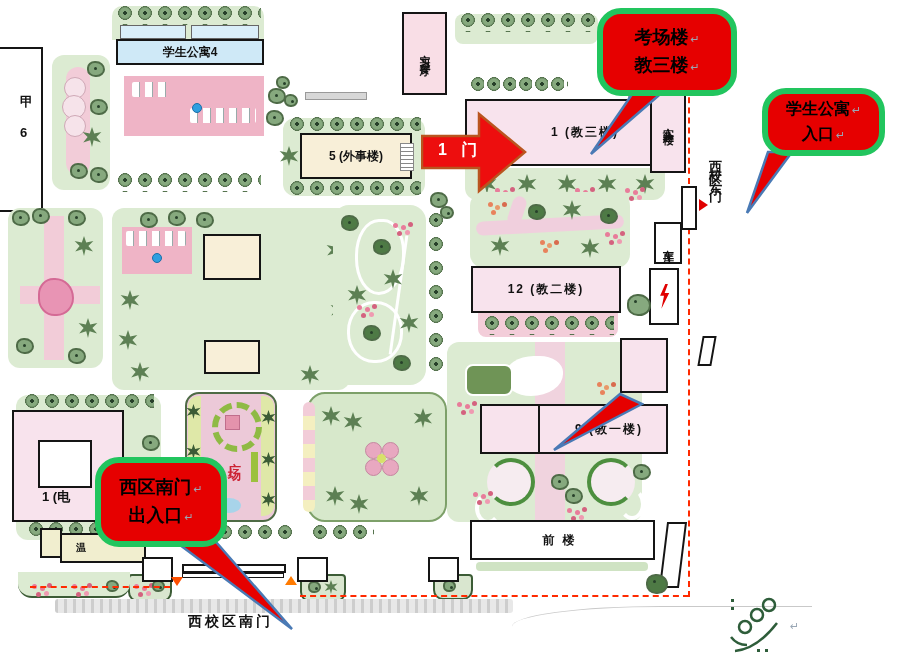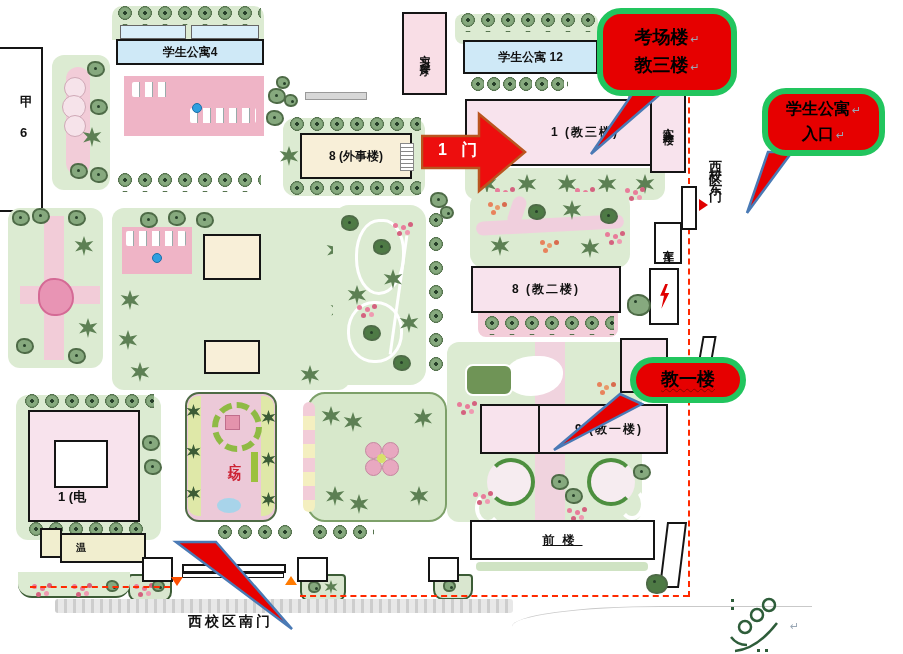--- a/index.html
+++ b/index.html
@@ -92,23 +92,20 @@
 
   <div class="stepgray" style="left:305px;top:92px;width:60px;height:6px;"></div>
   <div class="tree" style="left:276px;top:76px;width:14px;height:13px;"></div>
   <div class="tree" style="left:284px;top:94px;width:14px;height:13px;"></div>
   <div class="bldg pink2" style="left:402px;top:12px;width:45px;height:83px;">
     <span class="v" style="font-size:11px;letter-spacing:4px;">实习餐厅</span>
   </div>
 
   <div class="garden" style="left:455px;top:14px;width:143px;height:30px;border-radius:8px;"></div>
   <div class="trees" style="left:458px;top:12px;width:138px;height:20px;"></div>
-  <div class="bldg blue" style="left:463px;top:40px;width:135px;height:34px;">
-    <span class="blab">学生公寓 12</span>
-  </div>
   <div class="trees" style="left:468px;top:76px;width:100px;height:16px;background-size:16px 15px;"></div>
   <div class="stepgray" style="left:628px;top:92px;width:42px;height:7px;"></div>
   <div class="bldg pink" style="left:465px;top:99px;width:200px;height:67px;">
     <span class="blab" style="margin-left:40px;letter-spacing:2px;">1 (教三楼)</span>
   </div>
   <div class="garden" style="left:465px;top:168px;width:200px;height:32px;border-radius:0 0 12px 12px;">
     <div class="tstar" style="left:12px;top:6px;"></div>
     <div class="tstar" style="left:52px;top:6px;"></div>
     <div class="tstar" style="left:92px;top:6px;"></div>
     <div class="tstar" style="left:132px;top:6px;"></div>
@@ -117,21 +114,21 @@
     <div class="flowers" style="left:110px;top:20px;"></div>
     <div class="flowers" style="left:160px;top:20px;"></div>
   </div>
 
   <div class="garden" style="left:283px;top:118px;width:142px;height:78px;border-radius:12px;">
     <div class="trees" style="left:4px;top:-2px;width:134px;height:18px;"></div>
     <div class="trees" style="left:4px;top:62px;width:134px;height:18px;"></div>
     <div class="tstar" style="left:-4px;top:28px;"></div>
   </div>
   <div class="bldg cream" style="left:300px;top:133px;width:112px;height:46px;">
-    <span class="blab">8 (外事楼)</span>
+    <span class="blab">5 (外事楼)</span>
   </div>
   <div class="abs" style="left:400px;top:143px;width:12px;height:26px;background:repeating-linear-gradient(180deg,#fff 0 3px,#888 3px 4px);border:1px solid #888;"></div>
   <div class="tree" style="left:430px;top:192px;"></div>
   <div class="tree" style="left:440px;top:206px;width:14px;height:13px;"></div>
 
   <div class="bldg pink" style="left:650px;top:88px;width:36px;height:85px;">
     <span class="v" style="font-size:11px;letter-spacing:3px;">实验楼)</span>
   </div>
   <div class="dashv" style="left:688px;top:57px;height:540px;"></div>
   <div class="abs white" style="left:681px;top:186px;width:12px;height:40px;border:2px solid #151515;"></div>
@@ -152,21 +149,21 @@
     <div class="tree" style="left:58px;top:12px;background:#4e7a45;"></div>
     <div class="tree" style="left:130px;top:16px;background:#4e7a45;"></div>
     <div class="tstar" style="left:92px;top:8px;"></div>
     <div class="tstar" style="left:20px;top:44px;"></div>
     <div class="tstar" style="left:110px;top:46px;"></div>
     <div class="oflowers" style="left:18px;top:10px;"></div>
     <div class="oflowers" style="left:70px;top:48px;"></div>
     <div class="flowers" style="left:135px;top:40px;"></div>
   </div>
   <div class="bldg pink" style="left:471px;top:266px;width:150px;height:47px;">
-    <span class="blab" style="letter-spacing:2px;">8 (教二楼)</span>
+    <span class="blab" style="letter-spacing:2px;">12 (教二楼)</span>
   </div>
   <div class="abs" style="left:478px;top:313px;width:140px;height:24px;background:#f3cdd9;border-radius:0 0 8px 8px;">
     <div class="trees" style="left:4px;top:2px;width:132px;height:20px;"></div>
   </div>
   <div class="tree" style="left:627px;top:294px;width:24px;height:22px;"></div>
 
   <div class="garden" style="left:112px;top:208px;width:238px;height:182px;border-radius:12px;"></div>
   <div class="pinkpad" style="left:122px;top:227px;width:70px;height:47px;">
     <div class="cars" style="left:4px;top:4px;width:60px;"></div>
     <div class="dotblue" style="left:30px;top:26px;"></div>
@@ -228,21 +225,21 @@
     <div class="tstar" style="left:100px;top:92px;"></div>
     <div class="abs" style="left:-6px;top:8px;width:12px;height:110px;background:repeating-linear-gradient(180deg,#f2ccd8 0 14px,#f4efc0 14px 28px);border-radius:6px;"></div>
   </div>
 
   <div class="garden" style="left:16px;top:395px;width:145px;height:145px;border-radius:12px;">
     <div class="trees" style="left:6px;top:-2px;width:132px;height:18px;"></div>
     <div class="trees" style="left:10px;top:126px;width:120px;height:18px;"></div>
     <div class="tree" style="left:126px;top:40px;"></div>
     <div class="tree" style="left:128px;top:64px;"></div>
   </div>
-  <div class="bldg pink" style="left:28px;top:410px;width:112px;height:112px;align-items:flex-end;justify-content:flex-start;">
+  <div class="bldg pink" style="left:12px;top:410px;width:112px;height:112px;align-items:flex-end;justify-content:flex-start;">
     <div class="abs white" style="left:24px;top:28px;width:50px;height:44px;border:2px solid #151515;"></div>
     <span class="blab" style="margin:0 0 14px 28px;font-size:13px;">1 (电</span>
   </div>
   <div class="abs" style="left:40px;top:528px;width:18px;height:26px;background:#f1eecf;border:2px solid #151515;"></div>
   <div class="abs" style="left:60px;top:533px;width:82px;height:26px;background:#f1eecf;border:2px solid #151515;display:flex;align-items:center;">
     <span style="font-size:10px;font-weight:bold;margin-left:14px;">温</span>
   </div>
 
   <div class="abs" style="left:185px;top:392px;width:92px;height:130px;background:#ecc9d8;border:2.5px solid #4e6b45;border-radius:14px;box-sizing:border-box;">
     <div class="abs" style="left:1px;top:2px;width:13px;height:120px;background:#dfe8a8;border-radius:10px 0 0 10px;">
@@ -283,21 +280,21 @@
     <div class="oflowers" style="left:150px;top:40px;"></div>
   </div>
   <div class="bldg pink" style="left:620px;top:338px;width:48px;height:55px;"></div>
   <div class="bldg white" style="left:700px;top:336px;width:14px;height:30px;transform:skewX(-10deg);"></div>
   <div class="bldg pink" style="left:480px;top:404px;width:188px;height:50px;border-width:2.5px;">
     <div class="abs" style="left:56px;top:0;width:2px;height:100%;background:#151515;"></div>
     <span class="blab" style="margin-left:70px;letter-spacing:2px;">9 (教一楼)</span>
   </div>
 
   <div class="bldg white" style="left:470px;top:520px;width:185px;height:40px;">
-    <span class="blab" style="letter-spacing:8px;text-decoration:underline;">前楼</span>
+    <span class="blab" style="letter-spacing:8px;">前楼</span>
   </div>
   <div class="abs" style="left:476px;top:562px;width:172px;height:9px;background:#cfe3c3;border-radius:4px;"></div>
   <div class="bldg white" style="left:663px;top:522px;width:20px;height:66px;transform:skewX(-7deg);"></div>
   <div class="tree" style="left:646px;top:574px;width:22px;height:20px;background:#4e7a45;"></div>
 
   <div class="roadside" style="left:128px;top:574px;width:40px;height:24px;">
     <div class="flowers" style="left:4px;top:8px;"></div>
     <div class="tree" style="left:22px;top:4px;width:13px;height:12px;"></div>
   </div>
   <div class="roadside" style="left:300px;top:574px;width:42px;height:24px;">
@@ -359,17 +356,18 @@
   </svg>
 
   <div class="callout" style="left:597px;top:8px;width:140px;height:88px;font-size:18px;">
     <div class="ln"><span>考场楼</span><span class="ret">↵</span></div>
     <div class="ln"><span>教三楼</span><span class="ret">↵</span></div>
   </div>
   <div class="callout" style="left:762px;top:88px;width:123px;height:68px;font-size:16px;">
     <div class="ln"><span>学生公寓</span><span class="ret">↵</span></div>
     <div class="ln"><span>入口</span><span class="ret">↵</span></div>
   </div>
-  <div class="callout" style="left:630px;top:357px;width:116px;height:46px;font-size:18px;">
-    <div class="ln"><span style="text-decoration:underline wavy #8b0000 1px;text-underline-offset:3px;">教一楼</span></div>
+  <div class="callout" style="left:95px;top:457px;width:132px;height:90px;font-size:18px;">
+    <div class="ln"><span>西区南门</span><span class="ret">↵</span></div>
+    <div class="ln"><span>出入口</span><span class="ret">↵</span></div>
   </div>
 
 </div>
 
 </body></html>

